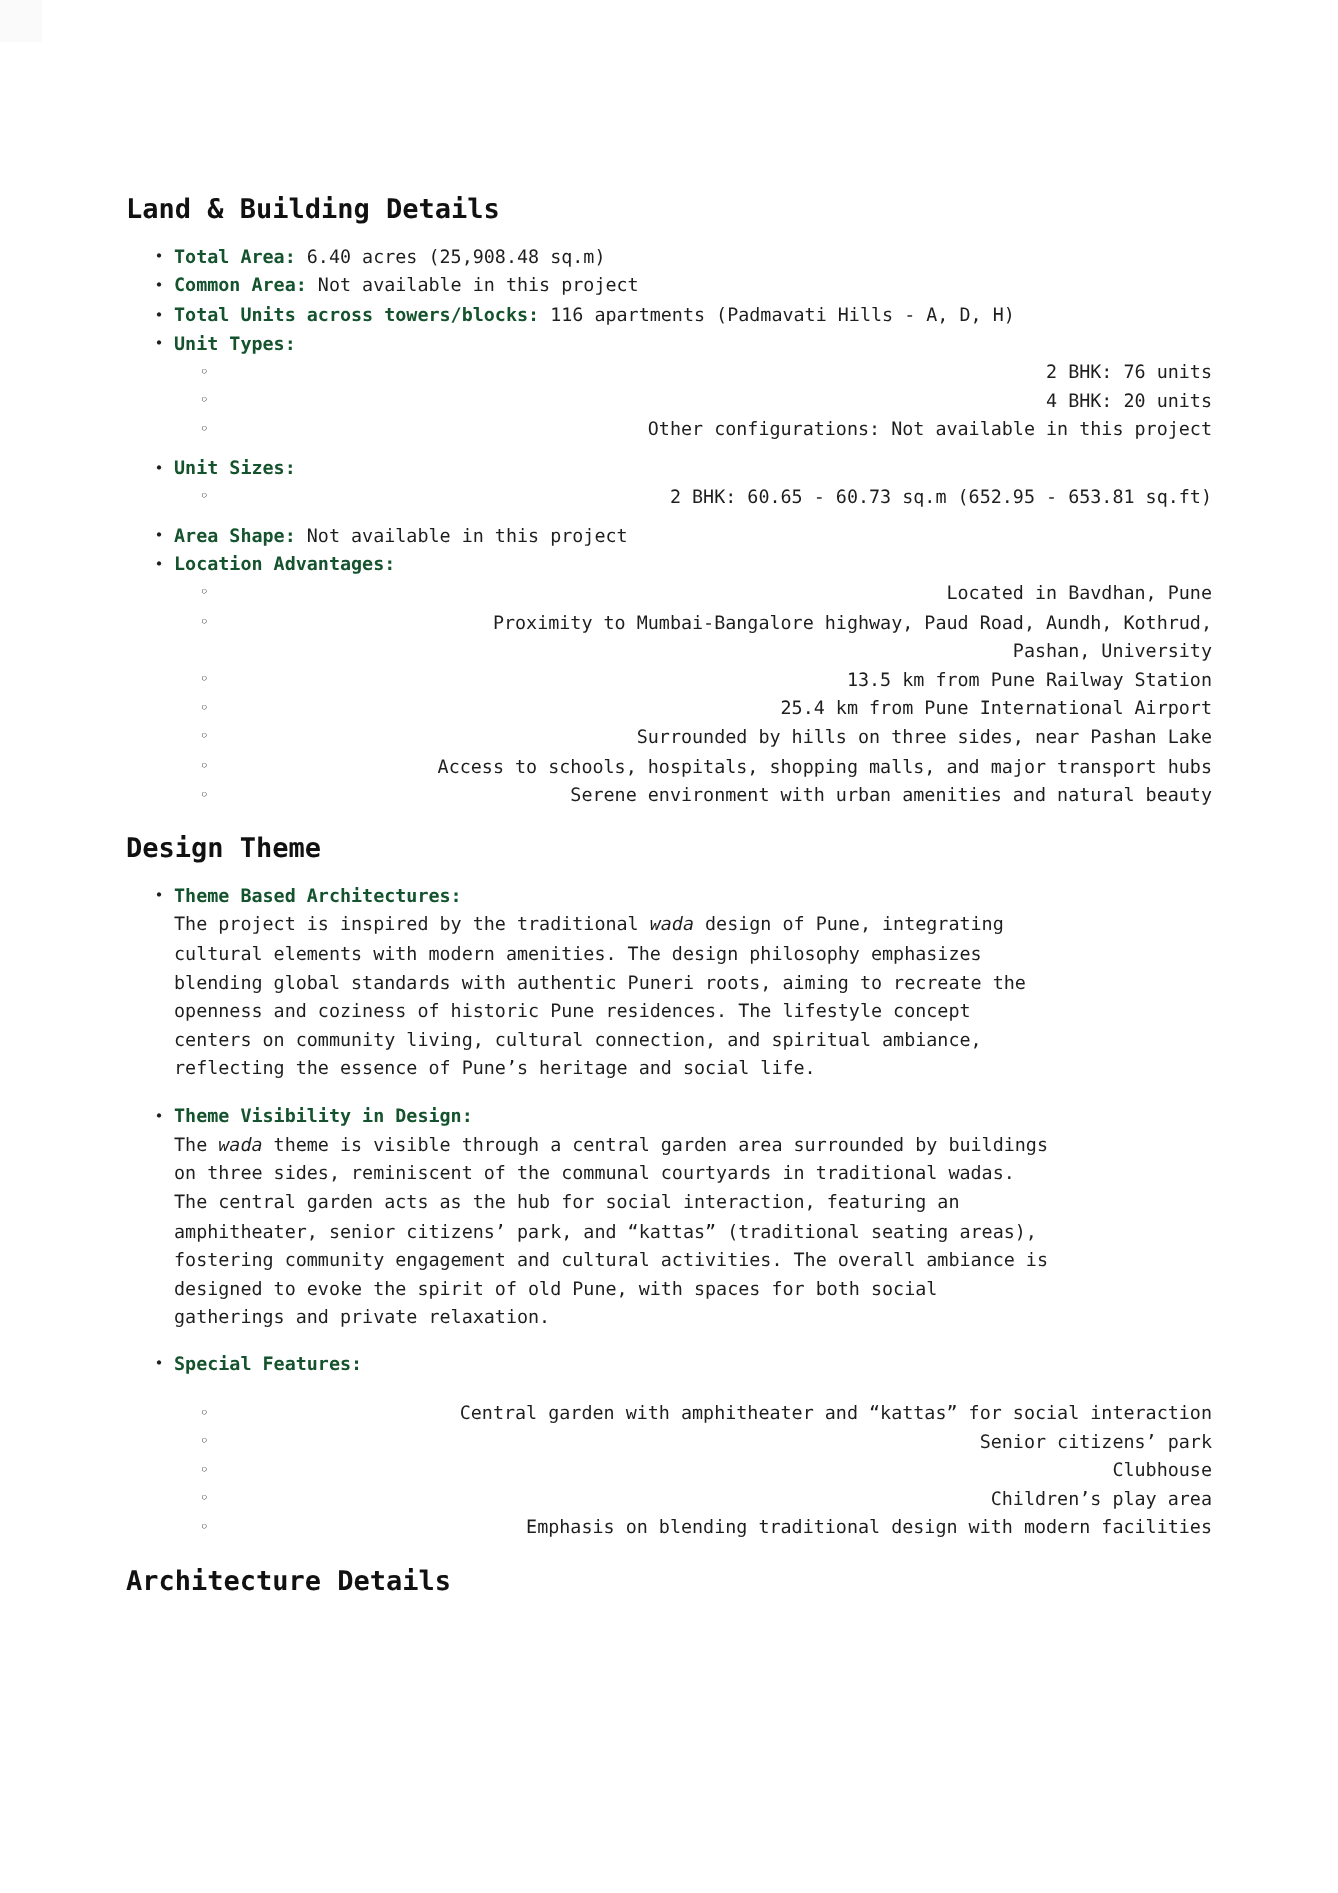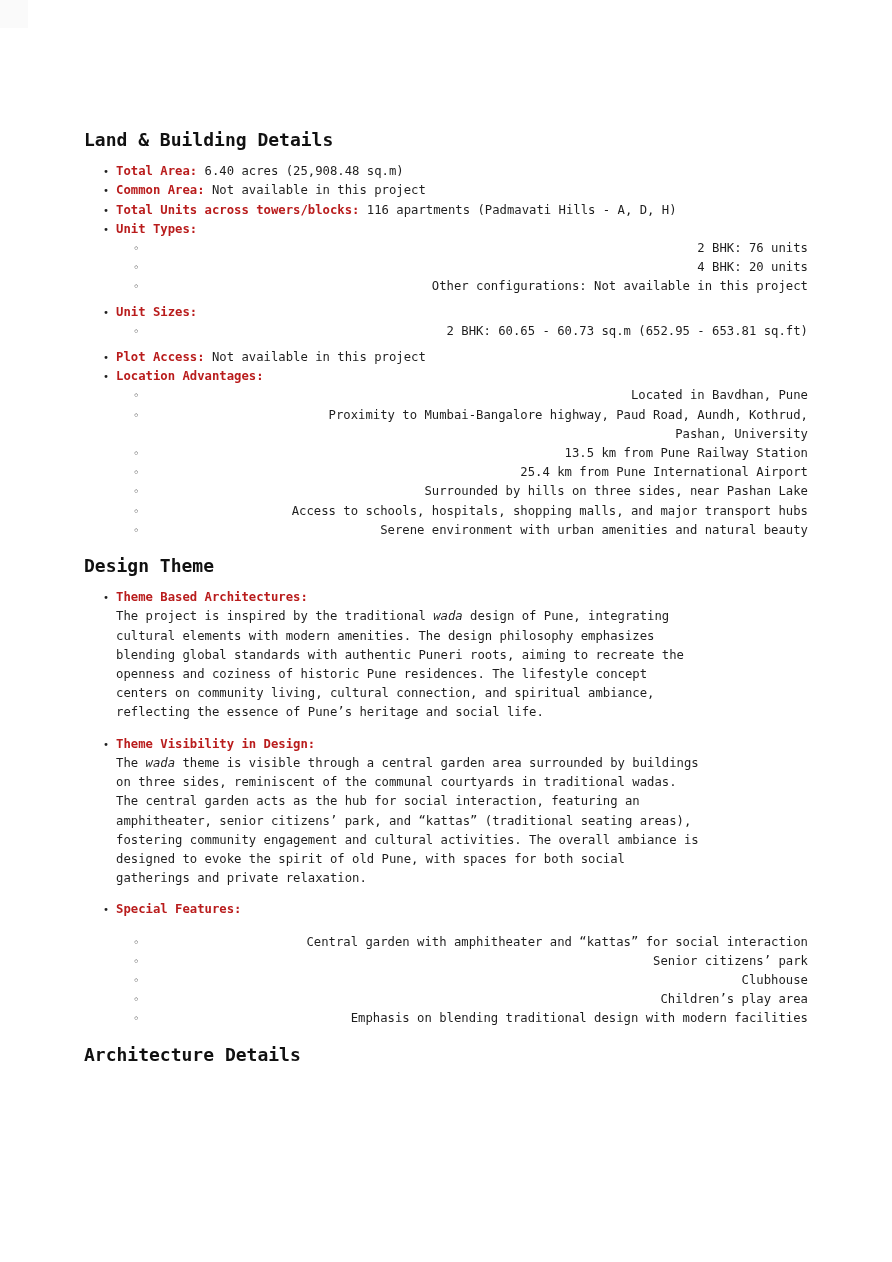--- a/index.html
+++ b/index.html
@@ -69,21 +69,21 @@
     content: "\25E6";
     position: absolute;
     left: 17px;
     top: 0;
     font-size: 10.5px;
     line-height: 19.2px;
     color: #1e1e1e;
   }
   .lbl {
     font-weight: bold;
-    color: #b91c1c;
+    color: #14532d;
   }
   .inline-text { white-space: pre-wrap; }
   .para {
     white-space: pre-wrap;
   }
   .para em { }
   li.mt12 { margin-top: 12px; }
 </style>
 </head>
 <body>
@@ -108,21 +108,21 @@
       </ul>
     </li>
 
     <li>
       <span class="lbl">Unit Sizes:</span>
       <ul class="lvl2">
         <li>2 BHK: 60.65 - 60.73 sq.m (652.95 - 653.81 sq.ft)</li>
       </ul>
     </li>
 
-    <li><span class="lbl">Plot Access:</span><span class="inline-text"> Not available in this project</span></li>
+    <li><span class="lbl">Area Shape:</span><span class="inline-text"> Not available in this project</span></li>
 
     <li>
       <span class="lbl">Location Advantages:</span>
       <ul class="lvl2 mb0">
         <li>Located in Bavdhan, Pune</li>
         <li>Proximity to Mumbai-Bangalore highway, Paud Road, Aundh, Kothrud,
 Pashan, University</li>
         <li>13.5 km from Pune Railway Station</li>
         <li>25.4 km from Pune International Airport</li>
         <li>Surrounded by hills on three sides, near Pashan Lake</li>

